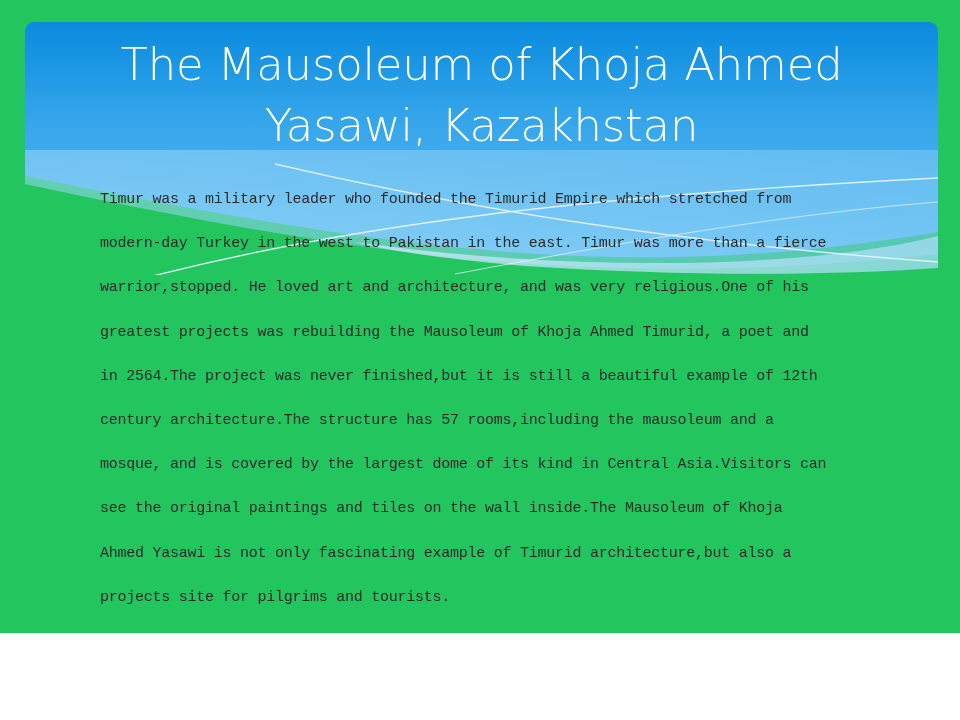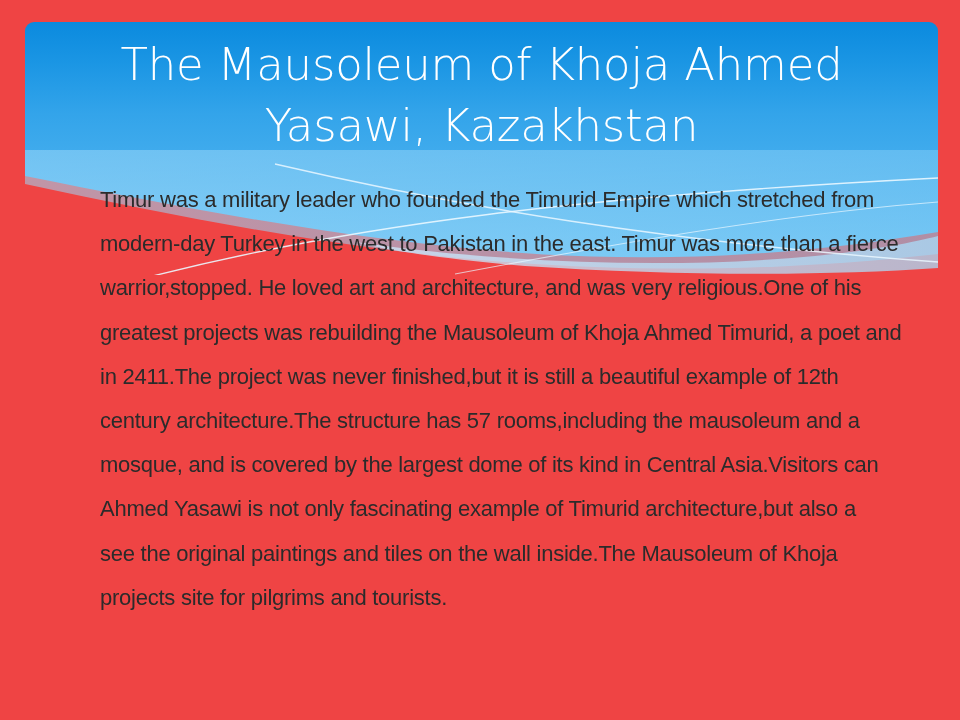--- a/index.html
+++ b/index.html
@@ -11,22 +11,22 @@
   body {
     width: 960px;
     height: 720px;
     overflow: hidden;
     font-family: "DejaVu Sans", "Liberation Sans", sans-serif;
   }
 
   #slide {
     position: relative;
     width: 960px;
-    height: 720px;
-    background: #ef4444;
+    height: 633px;
+    background: #22c55e;
     overflow: hidden;
   }
 
   
   #title-banner {
     position: absolute;
     left: 25px;
     top: 22px;
     width: 913px;
     height: 148px;
@@ -67,22 +67,22 @@
   }
 
   
   #body-block {
     position: absolute;
     left: 100px;
     top: 178px;
     width: 790px;
   }
   .body-line {
-    font-family: Liberation Sans, sans-serif;
-    font-size: 22px;
+    font-family: Liberation Mono, monospace;
+    font-size: 15px;
     line-height: 44.2px;
     color: #2b2b2b;
     white-space: pre;
     letter-spacing: -0.25px;
   }
 </style>
 </head>
 <body>
 
 <div id="slide">
@@ -127,21 +127,21 @@
         <path d="M0,26 C130,52 270,80 420,96 C600,116 760,108 913,82 L913,125 L0,125 Z" fill="#ffffff" opacity="0"></path>
       </g>
     </svg>
   </div>
 
   <div id="body-block">
     <div class="body-line">Timur was a military leader who founded the Timurid Empire which stretched from</div>
     <div class="body-line">modern-day Turkey in the west to Pakistan in the east. Timur was more than a fierce</div>
     <div class="body-line">warrior,stopped. He loved art and architecture, and was very religious.One of his</div>
     <div class="body-line">greatest projects was rebuilding the Mausoleum of Khoja Ahmed Timurid, a poet and</div>
-    <div class="body-line">in 2411.The project was never finished,but it is still a beautiful example of 12th</div>
+    <div class="body-line">in 2564.The project was never finished,but it is still a beautiful example of 12th</div>
     <div class="body-line">century architecture.The structure has 57 rooms,including the mausoleum and a</div>
     <div class="body-line">mosque, and is covered by the largest dome of its kind in Central Asia.Visitors can</div>
+    <div class="body-line">see the original paintings and tiles on the wall inside.The Mausoleum of Khoja</div>
     <div class="body-line">Ahmed Yasawi is not only fascinating example of Timurid architecture,but also a</div>
-    <div class="body-line">see the original paintings and tiles on the wall inside.The Mausoleum of Khoja</div>
     <div class="body-line">projects site for pilgrims and tourists.</div>
   </div>
 
 </div>
 
 </body></html>

